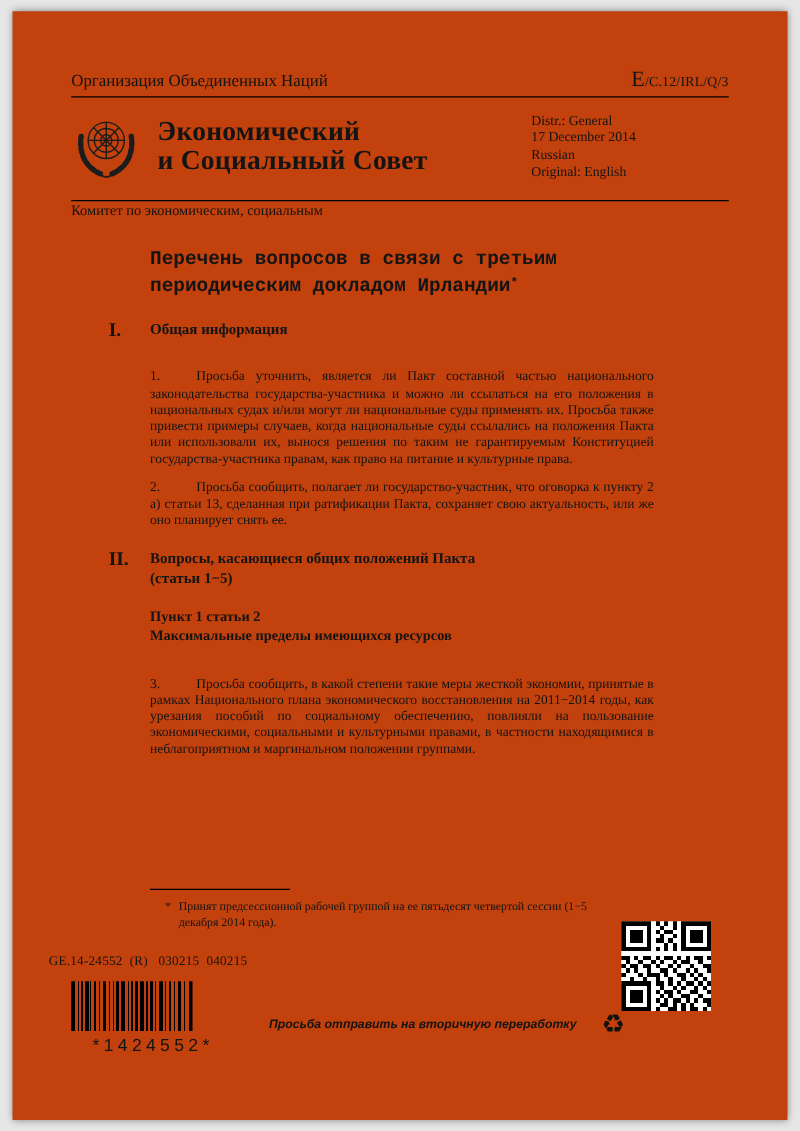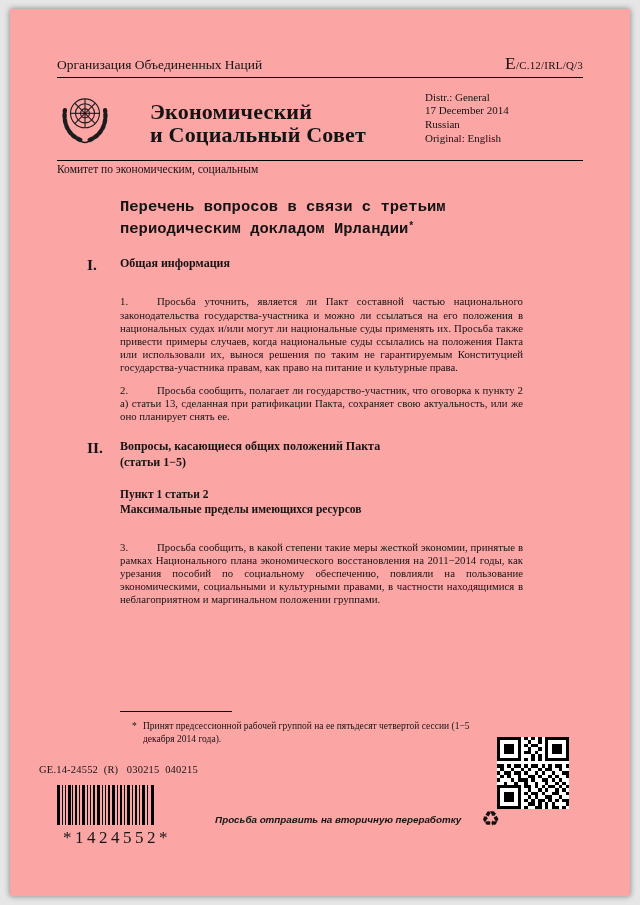--- a/index.html
+++ b/index.html
@@ -3,37 +3,36 @@
 <meta charset="utf-8">
 <style>
   * { margin:0; padding:0; box-sizing:border-box; }
   html { background:#e6e6e6; }
   body {
     width:640px; height:905px; background:#e6e6e6;
     font-family:"Liberation Serif","DejaVu Serif",serif; color:#141414;
   }
   .page {
     position:relative; width:620px; height:887px; margin:9px auto;
-    background:#fca5a5; box-shadow:0 0 6px rgba(0,0,0,.45);
+    background:#c2410c; box-shadow:0 0 6px rgba(0,0,0,.45);
     padding:0 47px; overflow:hidden;
   }
   
   .masthead {
     display:flex; justify-content:space-between; align-items:flex-end;
     padding-top:46px; padding-bottom:4px; border-bottom:1px solid #000;
   }
   .org-name { font-size:13.5px; }
   .doc-symbol { font-size:11px; letter-spacing:.2px; white-space:nowrap; }
   .doc-symbol .big { font-size:17.5px; line-height:1; }
   
   .org-block {
-    display:flex; align-items:flex-end;
+    display:flex; align-items:center;
     padding-top:8px; padding-bottom:14px; border-bottom:1.5px solid #000;
     min-height:82px;
-    gap:24px;
   }
   .emblem { width:56px; height:56px; flex:0 0 auto; margin-top:2px; }
   .council-name { margin-left:13px; font-size:22px; line-height:1.06; font-weight:bold; letter-spacing:.2px; }
   .distr-block { margin-left:auto; width:158px; font-size:11px; line-height:1.27; padding-top:5px; }
   
   .committee { font-weight:normal; font-size:11.5px; line-height:1.4; }
   .doc-title { margin:20px 40px 0 63px; font-size:15.5px; line-height:1.36; font-weight:bold;font-family:Liberation Mono, monospace; }
   .fn-ref { font-size:10px; vertical-align:4px; font-weight:bold; }
   .section { position:relative; margin:16px 60px 0 63px; }
   .section-num { position:absolute; left:-33px; top:0; font-size:15.5px; font-weight:bold; }
@@ -43,23 +42,23 @@
   .para + .para { margin-top:10px; }
   .para-num { display:inline-block; width:37px; }
   
   .footnote-rule { position:absolute; left:110px; top:702px; width:112px; border-top:1px solid #000; }
   .footnote { position:absolute; left:133px; top:711px; width:334px; font-size:9.5px; line-height:1.42; }
   .fn-marker { position:absolute; left:-11px; top:0; }
   
   .ge-code { position:absolute; left:29px; top:755px; font-size:10.5px; white-space:pre; letter-spacing:.2px; }
   .barcode { position:absolute; left:47px; top:776px; width:97px; height:40px; }
   .barcode-label {
-    position:absolute; left:53px; top:819px;
-    font-family:Liberation Serif, serif;
-    font-size:17px; letter-spacing:3.5px; white-space:nowrap;
+    position:absolute; left:64px; top:819px;
+    font-family:Liberation Sans, sans-serif;
+    font-size:14px; letter-spacing:3.5px; white-space:nowrap;
   }
   .qr { position:absolute; left:487px; top:728px; width:72px; height:72px; }
   .recycle { position:absolute; top:800px; right:130px; display:flex; align-items:center; gap:20px; }
   .recycle-text { font-size:9.8px; font-weight:bold; font-style:italic; font-family:"Liberation Sans",sans-serif; }
   .recycle-icon { font-size:21px; line-height:1; color:#111; }
 </style>
 </head>
 <body>
 
 <div class="page">

